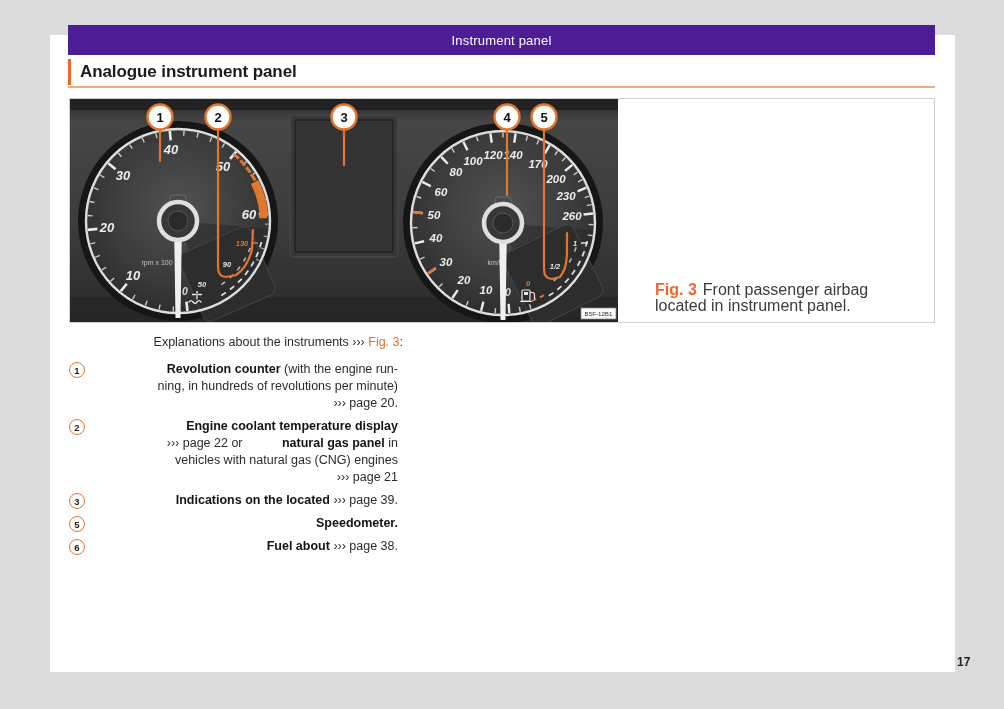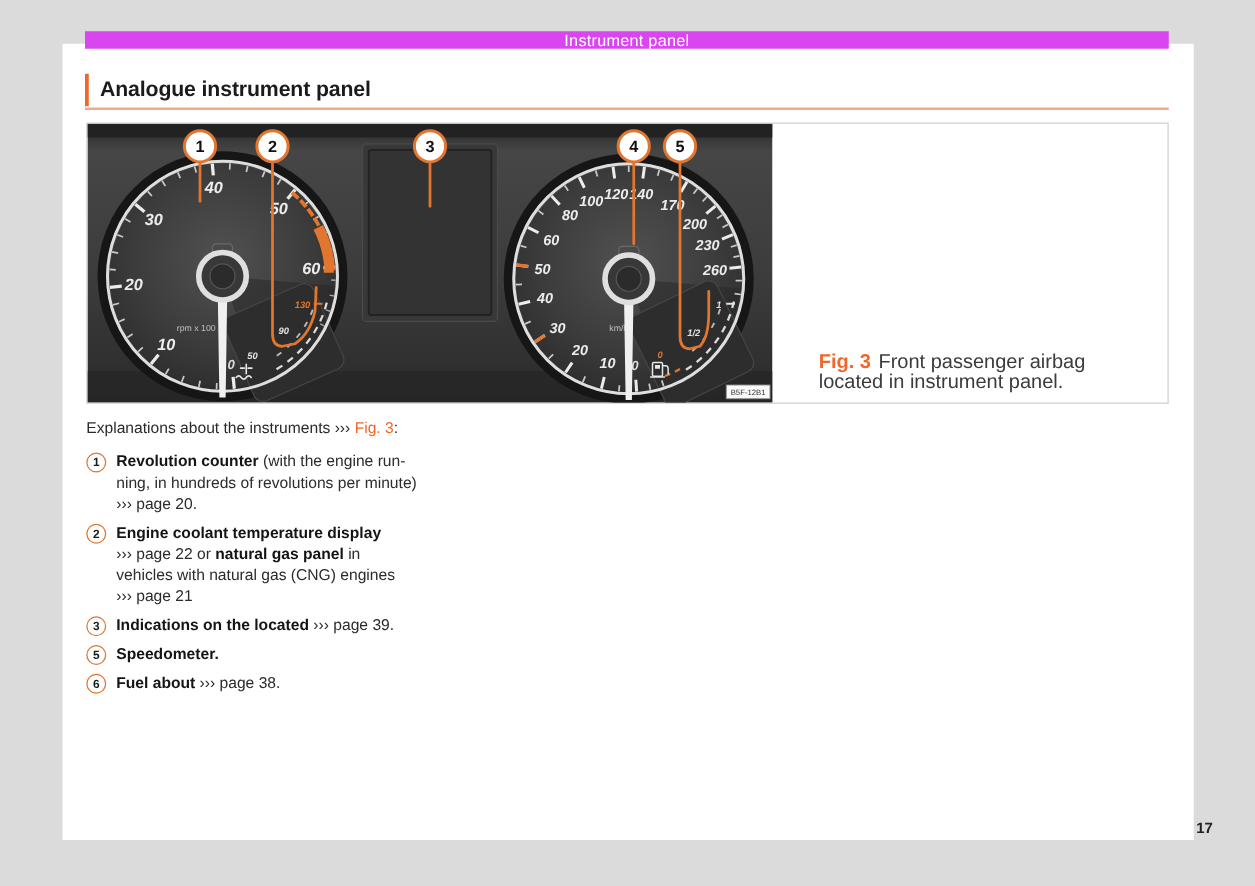--- a/index.html
+++ b/index.html
@@ -1,37 +1,37 @@
 <!DOCTYPE html>
 <html><head>
 <meta charset="utf-8">
 <style>
   html,body{margin:0;padding:0;background:#dbdbdb;font-family:"Liberation Sans",sans-serif;}
   .stage{position:relative;width:1004px;height:709px;overflow:hidden;background:#dbdbdb;}
   .sheet{position:absolute;left:50px;top:35px;width:905px;height:637px;background:#ffffff;}
-  .header-bar{position:absolute;left:68px;top:25px;width:867px;height:14px;background:#d946ef;
+  .header-bar{position:absolute;left:68px;top:25px;width:867px;height:30px;background:#4c1d95;
     display:flex;align-items:center;justify-content:center;z-index:3;}
   .header-bar span{color:#ffffff;font-size:13px;letter-spacing:.2px;}
   .section-head{position:absolute;left:68px;top:58px;height:28px;display:flex;align-items:center;z-index:3;}
   .accent{width:3px;height:26px;background:#F0672B;margin-right:9px;}
   .section-title{font-size:17px;font-weight:bold;color:#1b1b1b;letter-spacing:-.1px;}
   .rule{position:absolute;left:68px;top:86px;width:867px;height:2px;background:#F5A888;z-index:3;}
   .figure-box{position:absolute;left:69px;top:98px;width:866px;height:225px;border:1px solid #cfcfcf;
     background:#ffffff;box-sizing:border-box;z-index:2;}
   .cluster-svg{position:absolute;left:0;top:0;display:block;}
   .fig-caption{position:absolute;left:585px;top:183px;width:262px;font-size:16px;line-height:16px;color:#3b3b3b;}
   .fig-label{color:#F0672B;font-weight:bold;padding-right:6px;}
-  .explanations{position:absolute;left:69px;top:334px;width:334px;font-size:12.5px;line-height:17px;color:#2b2b2b;z-index:2;}
+  .explanations{position:absolute;left:69px;top:334px;width:334px;font-size:12.5px;line-height:17px;color:#2b2b2b;z-index:2;text-align:right;}
   .intro{margin:0 0 10px 0;}
   .fig-ref{color:#F0672B;}
   .item{display:flex;gap:8px;margin-bottom:6px;}
   .badge{flex:0 0 auto;width:14px;height:14px;border:1.6px solid #E2762F;border-radius:50%;
     display:flex;align-items:center;justify-content:center;font-size:9.5px;font-weight:bold;color:#1a1a1a;margin-top:1px;}
   .item-text{width:305px;}
-  .item-text b{color:#141414;}
+  .item-text b{color:#141414;margin-left:36px;}
   .page-number{position:absolute;left:957px;top:655px;font-size:12px;font-weight:bold;color:#222;z-index:1;}
   
   .gnum{font:italic bold 13px "Liberation Sans",sans-serif;fill:#ededed;text-anchor:middle;}
   .gnum-s{font:italic bold 11.5px "Liberation Sans",sans-serif;fill:#ededed;text-anchor:middle;}
   .gzero{font:italic bold 10.5px "Liberation Sans",sans-serif;fill:#dcdcdc;text-anchor:middle;}
   .gsub{font:italic bold 7.5px "Liberation Sans",sans-serif;fill:#e4e4e4;text-anchor:middle;}
   .gsub-o{font:italic bold 7.5px "Liberation Sans",sans-serif;fill:#E2762F;text-anchor:middle;}
   .gunit{font:7px "Liberation Sans",sans-serif;fill:#c2c2c2;text-anchor:middle;}
   .gcode{font:6.2px "Liberation Sans",sans-serif;fill:#333;text-anchor:middle;}
   .cnum{font:bold 13px "Liberation Sans",sans-serif;fill:#111;text-anchor:middle;}

